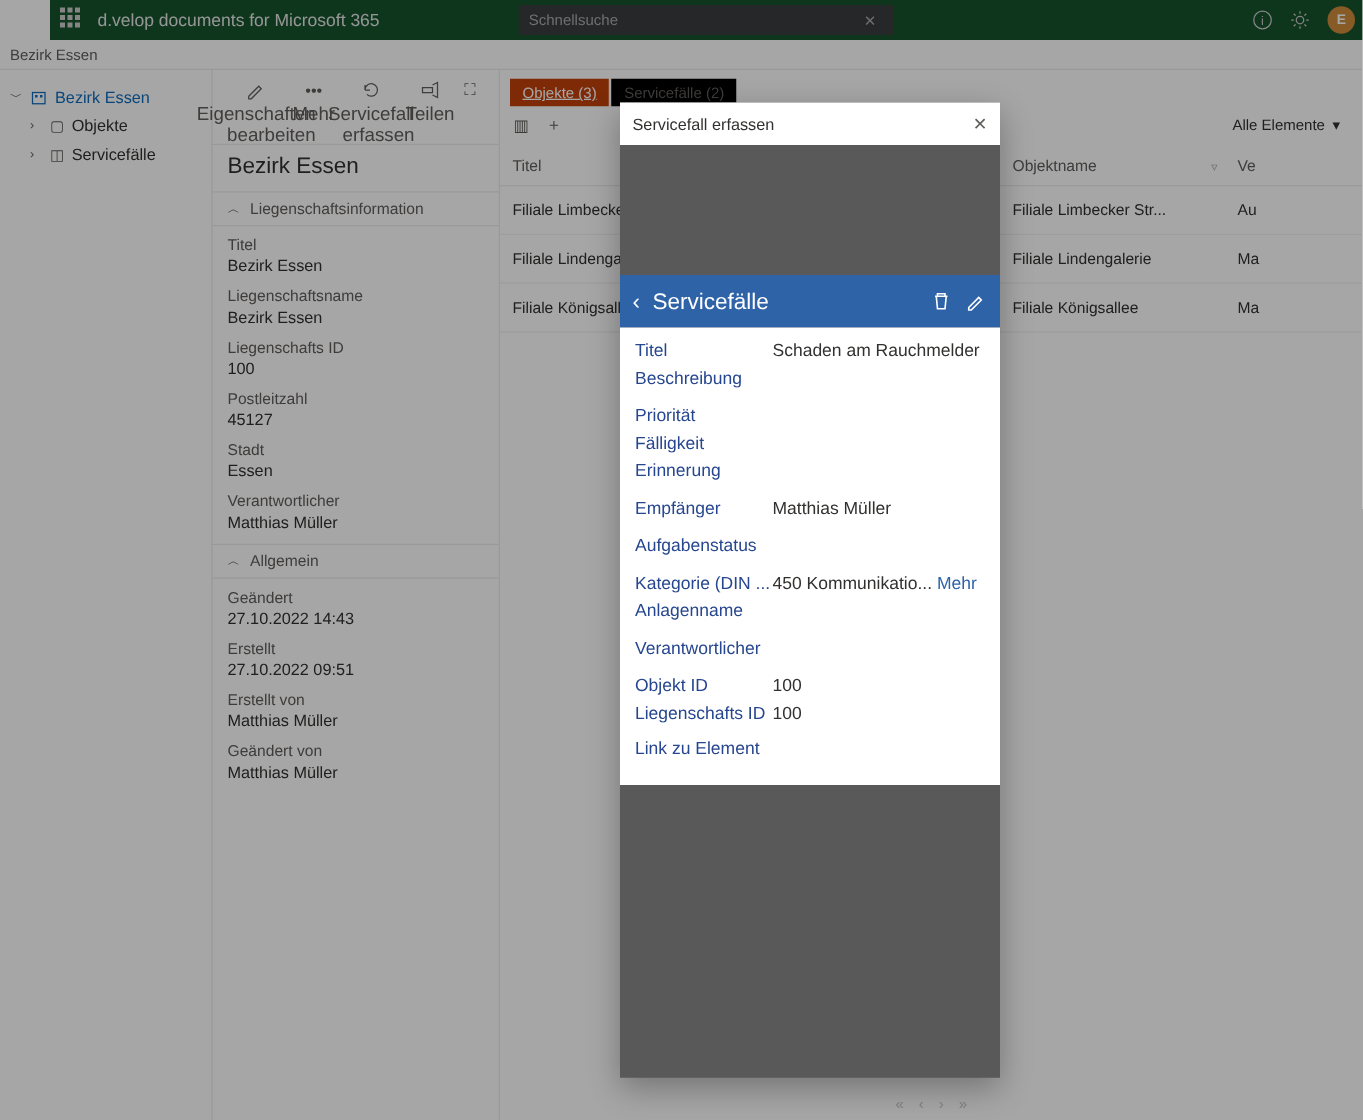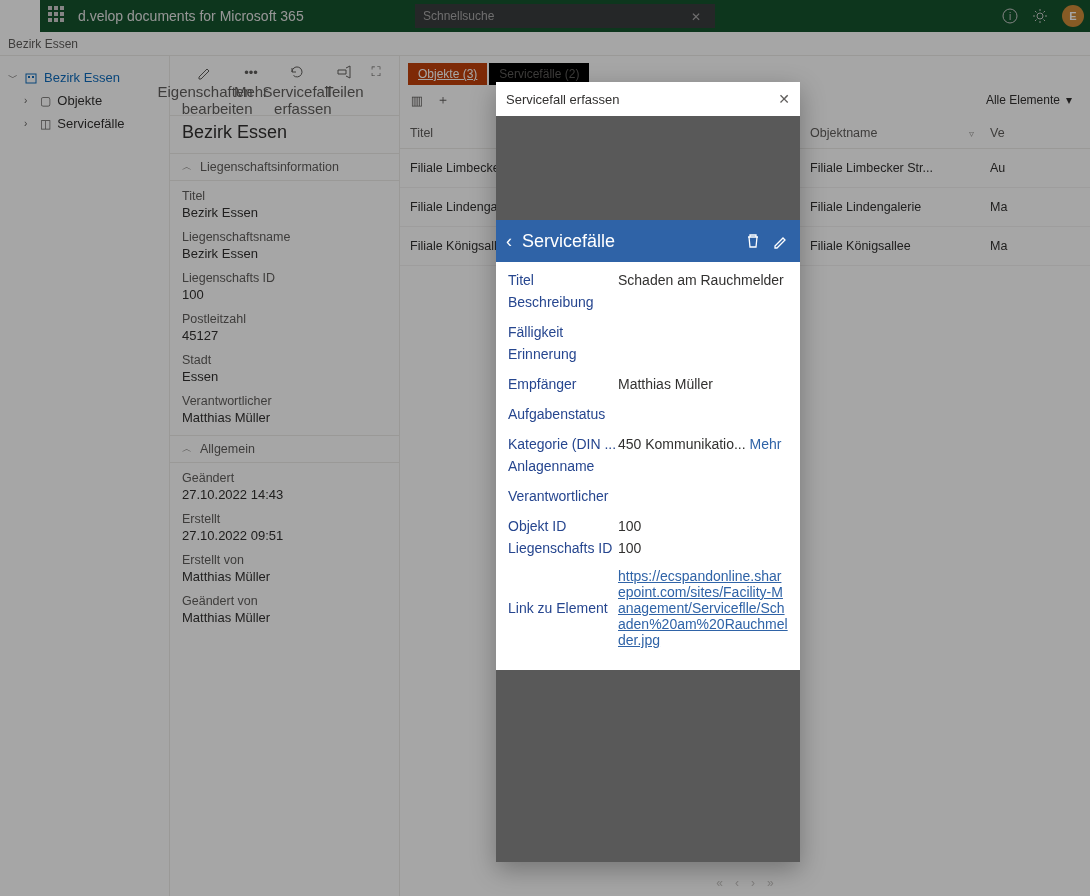--- a/index.html
+++ b/index.html
@@ -288,20 +288,23 @@
   <div class="modal-body">
     <div class="mb-row">
         <div class="mb-label">Titel</div>
         <div class="mb-val">Schaden am Rauchmelder</div>
       </div>
     <div class="mb-row">
         <div class="mb-label">Beschreibung</div>
       </div>
     <div style="height:8px"></div>
     <div class="mb-row">
+        <div class="mb-label">Priorität</div>
+      </div>
+    <div class="mb-row">
         <div class="mb-label">Fälligkeit</div>
       </div>
     <div class="mb-row">
         <div class="mb-label">Erinnerung</div>
       </div>
     <div style="height:8px"></div>
     <div class="mb-row">
         <div class="mb-label">Empfänger</div>
         <div class="mb-val">Matthias Müller</div>
       </div>
@@ -326,17 +329,16 @@
         <div class="mb-label">Objekt ID</div>
         <div class="mb-val">100</div>
       </div>
     <div class="mb-row">
         <div class="mb-label">Liegenschafts ID</div>
         <div class="mb-val">100</div>
       </div>
     <div style="height:6px"></div>
     <div class="mb-row" style="align-items:center">
         <div class="mb-label">Link zu Element</div>
-        <a class="mb-link" href="#">https://ecspandonline.sharepoint.com/sites/Facility-Management/Serviceflle/Schaden%20am%20Rauchmelder.jpg</a>
       </div>
   </div>
   <div class="modal-bottom"></div>
 </div>
 
 </body></html>

